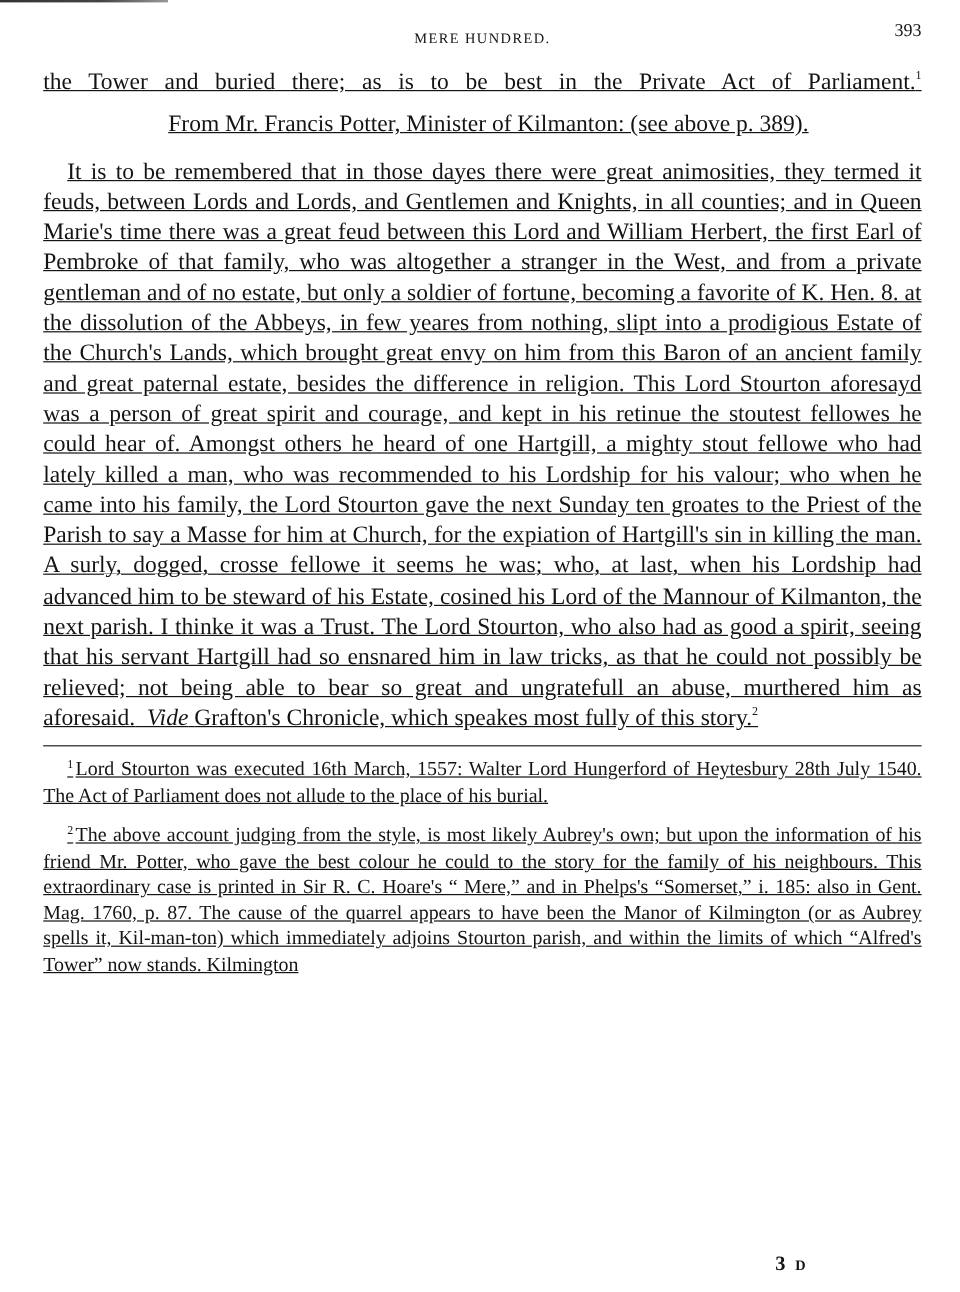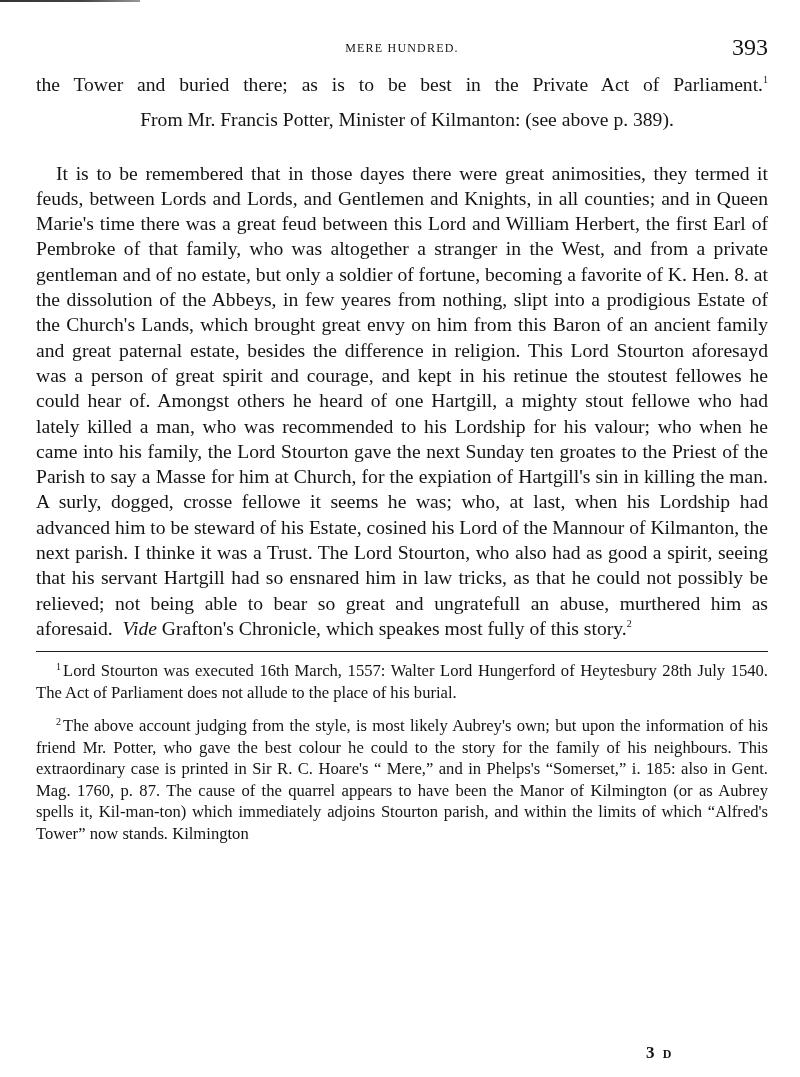--- a/index.html
+++ b/index.html
@@ -18,57 +18,58 @@
     .scan-edge {
       position: absolute;
       left: 0; top: 0;
       height: 2px;
       width: 140px;
       background: linear-gradient(to right, #333 0%, #444 60%, #999 100%);
     }
     .page {
       position: absolute;
       left: 36px;
-      top: 16px;
+      top: 0;
       width: 732px;
+      text-decoration: underline;
     }
     .running-head {
       position: relative;
       height: 50px;
     }
     .running-title {
       position: absolute;
       left: 0; right: 0;
       top: 25px;
       text-align: center;
       font-size: 12px;
       letter-spacing: 1.2px;
       font-variant: small-caps;
       text-transform: uppercase;
     }
     .page-number {
       position: absolute;
       right: 0;
       top: 18px;
-      font-size: 24px;
+      font-size: 15px;
     }
     .body-text {
       font-size: 19.6px;
       line-height: 25.3px;
       text-align: justify;
       margin: 0;
     }
     .lead-line {
       margin-top: 6px;
       text-align-last: justify;
     }
     .centered {
       text-align: center;
       margin-top: 10px;
-      margin-bottom: 28px;
+      margin-bottom: 14px;
       padding-left: 10px;
     }
     .para {
       text-indent: 20px;
       margin-top: 10px;
     }
     sup {
       font-size: 10px;
       vertical-align: 8px;
       line-height: 0;

